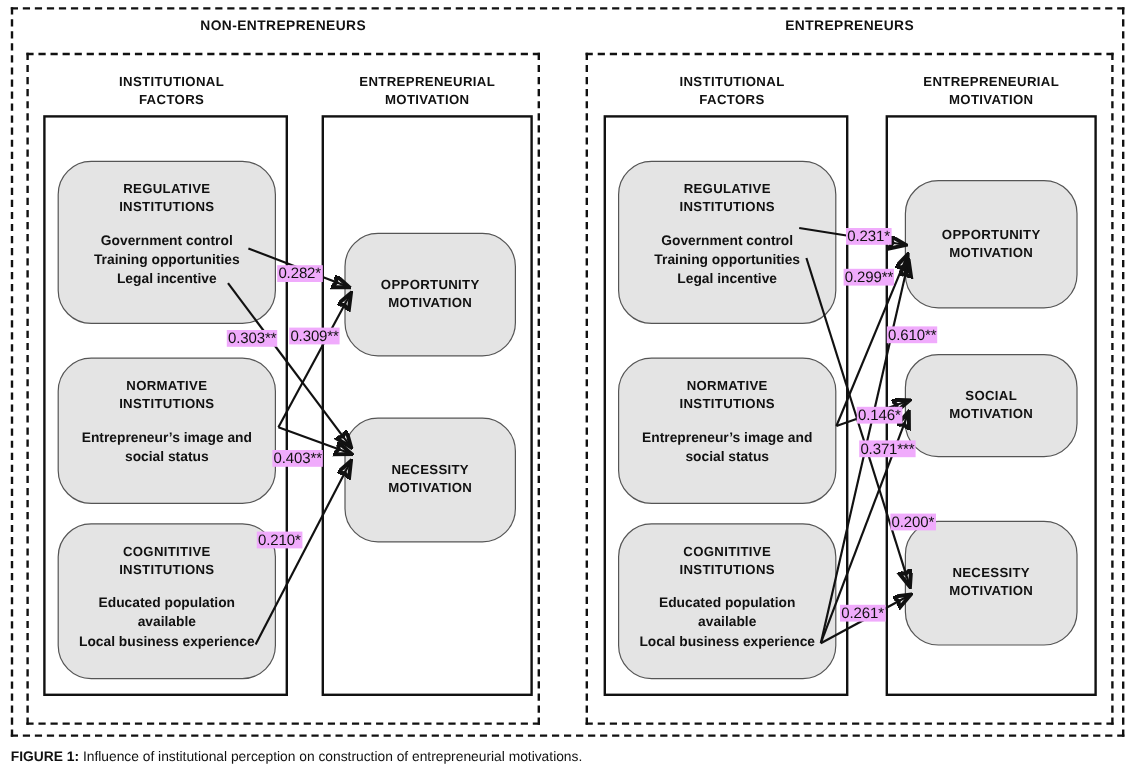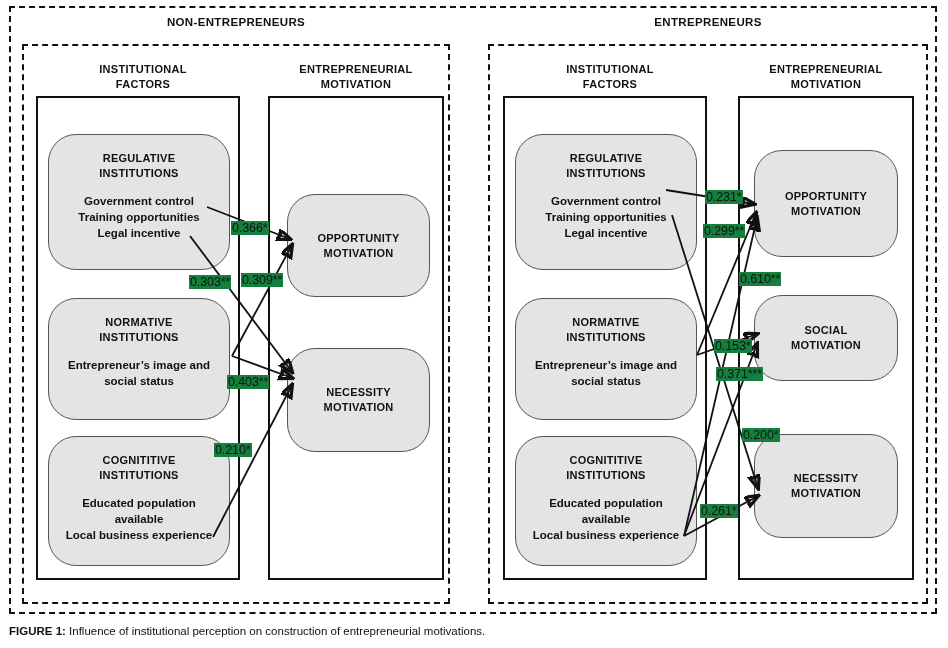--- a/index.html
+++ b/index.html
@@ -99,21 +99,21 @@
     stroke:#111;
     stroke-width:1.8;
     fill:none;
   }
   
   .coef{
     position:absolute;
     font-size:12.5px;
     line-height:14px;
     color:#111;
-    background:#15803d;
+    background:#f0abfc;
     padding:0 1px;
     white-space:nowrap;
     letter-spacing:-0.1px;
   }
   
   .caption{
     position:absolute;
     left:9px;
     top:624px;
     font-size:11.5px;
@@ -290,30 +290,30 @@
 
     <line x1="697" y1="355" x2="757" y2="334" marker-end="url(#ah)"></line>
 
     <line x1="684" y1="536" x2="757" y2="218" marker-end="url(#ah)"></line>
 
     <line x1="684" y1="536" x2="757" y2="344" marker-end="url(#ah)"></line>
 
     <line x1="684" y1="536" x2="758" y2="496" marker-end="url(#ah)"></line>
   </svg>
 
-  <div class="coef" style="left:231px; top:221px;">0.366*</div>
+  <div class="coef" style="left:231px; top:221px;">0.282*</div>
   <div class="coef" style="left:189px; top:275px;">0.303**</div>
   <div class="coef" style="left:241px; top:273px;">0.309**</div>
   <div class="coef" style="left:227px; top:375px;">0.403**</div>
   <div class="coef" style="left:214px; top:443px;">0.210*</div>
 
   <div class="coef" style="left:705px; top:190px;">0.231*</div>
   <div class="coef" style="left:703px; top:224px;">0.299**</div>
   <div class="coef" style="left:739px; top:272px;">0.610**</div>
-  <div class="coef" style="left:714px; top:339px;">0.153*</div>
+  <div class="coef" style="left:714px; top:339px;">0.146*</div>
   <div class="coef" style="left:716px; top:367px;">0.371***</div>
   <div class="coef" style="left:714px; top:428px;margin-left:28px;">0.200*</div>
   <div class="coef" style="left:700px; top:504px;">0.261*</div>
 
   <div class="caption">
     <b>FIGURE 1:</b><span> Influence of institutional perception on construction of entrepreneurial motivations.</span>
   </div>
 
 </div>
 

